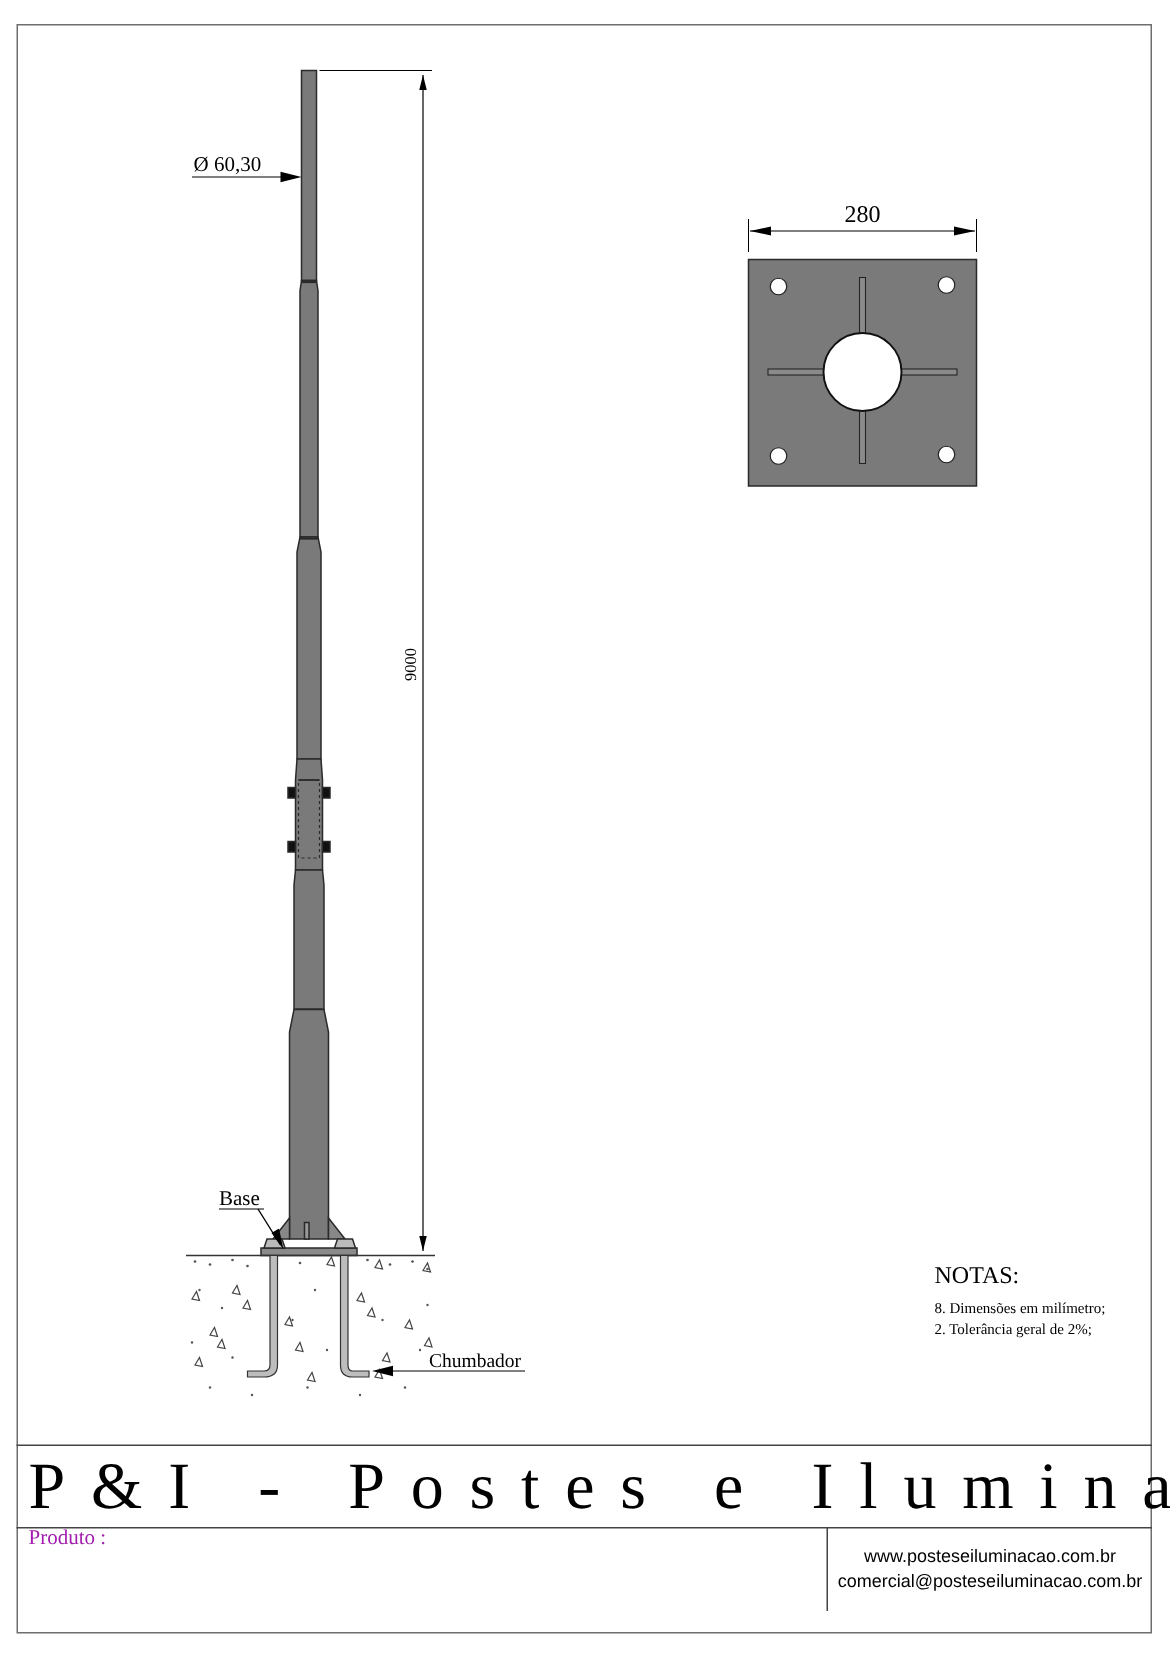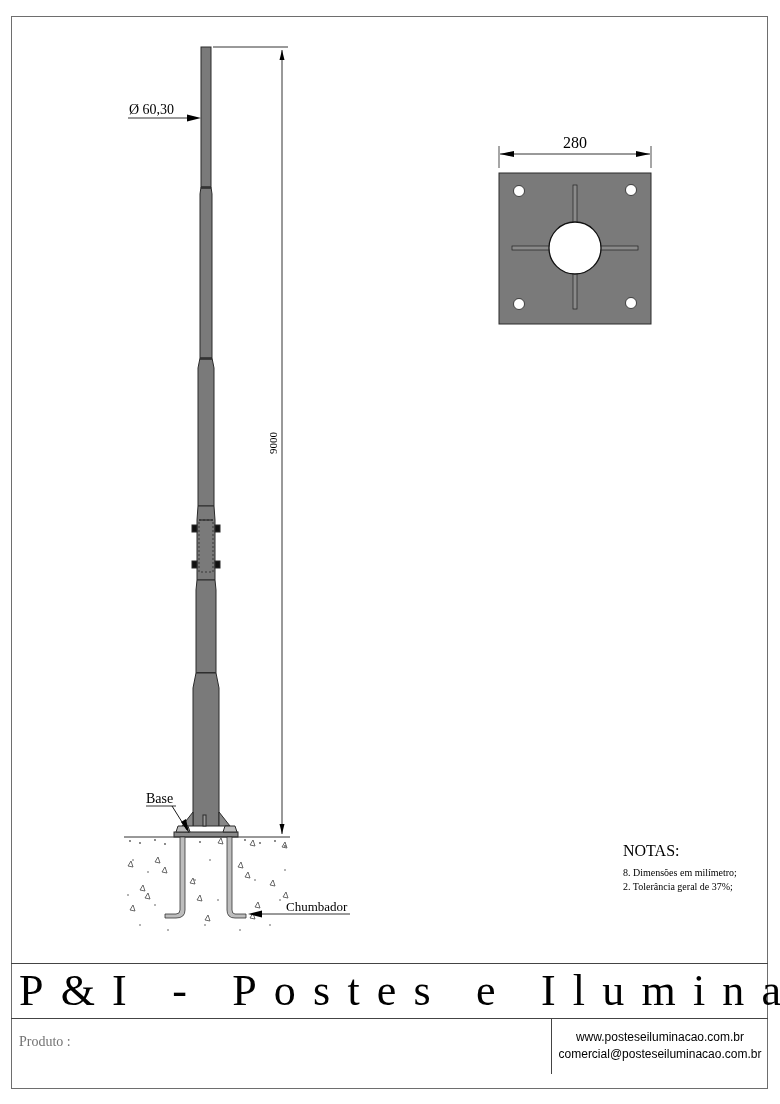--- a/index.html
+++ b/index.html
@@ -2,21 +2,21 @@
 <html><head>
 <meta charset="utf-8">
 <style>
   html, body { margin: 0; padding: 0; background: #ffffff; }
   body { width: 780px; height: 1104px; position: relative; overflow: hidden; font-family: "Liberation Serif", serif; }
   .sheet { position: absolute; left: 11px; top: 16px; width: 757px; height: 1073px; border: 1.5px solid #6e6e6e; box-sizing: border-box; }
   svg.drawing { position: absolute; left: 0; top: 0; }
   .title-band { position: absolute; left: 11px; top: 963px; width: 757px; height: 56px; border-top: 1.5px solid #444; border-bottom: 1.5px solid #444; box-sizing: border-box; }
   .company { position: absolute; left: 8px; top: 2px; font-family: "Liberation Serif", serif; font-size: 44px; letter-spacing: 17.2px; color: #000; white-space: nowrap; line-height: 50px; }
   .product-box { position: absolute; left: 11px; top: 1018px; width: 541px; height: 71px; }
-  .product-label { position: absolute; left: 8px; top: 16px; font-size: 14px; color: #737373; }
+  .product-label { position: absolute; left: 8px; top: 0; font-size: 14px; color: #a21caf; }
   .product-name { position: absolute; left: 56px; top: 24px; font-size: 25px; color: #000; white-space: nowrap; }
   .contact-box { position: absolute; left: 551px; top: 1018px; width: 217px; height: 56px; border-left: 1.5px solid #444; box-sizing: border-box; display: flex; flex-direction: column; justify-content: center; align-items: center; }
   .contact-line { font-family: "Liberation Sans", sans-serif; font-size: 12px; color: #000; line-height: 17px; white-space: nowrap; }
   .notes { position: absolute; left: 623px; top: 842px; }
   .notes-title { font-size: 16px; color: #000; margin-bottom: 6px; }
   .note-item { font-size: 10px; color: #000; line-height: 14px; white-space: nowrap; }
   .lbl { font-family: "Liberation Serif", serif; fill: #000; }
 </style>
 </head>
 <body>
@@ -155,21 +155,21 @@
     <circle cx="631" cy="190" r="5.5" fill="#fff" stroke="#222" stroke-width="0.8"></circle>
     <circle cx="519" cy="304" r="5.5" fill="#fff" stroke="#222" stroke-width="0.8"></circle>
     <circle cx="631" cy="303" r="5.5" fill="#fff" stroke="#222" stroke-width="0.8"></circle>
   </g>
   <text class="lbl" x="575" y="148" font-size="16" text-anchor="middle">280</text>
 </svg>
 
 <div class="notes">
   <div class="notes-title">NOTAS:</div>
   <div class="note-item">8. Dimensões em milímetro;</div>
-  <div class="note-item">2. Tolerância geral de 37%;</div>
+  <div class="note-item">2. Tolerância geral de 2%;</div>
 </div>
 
 <div class="title-band">
   <div class="company">P&amp;I - Postes e Iluminação</div>
 </div>
 
 <div class="product-box">
   <div class="product-label">Produto :</div>
 </div>
 

